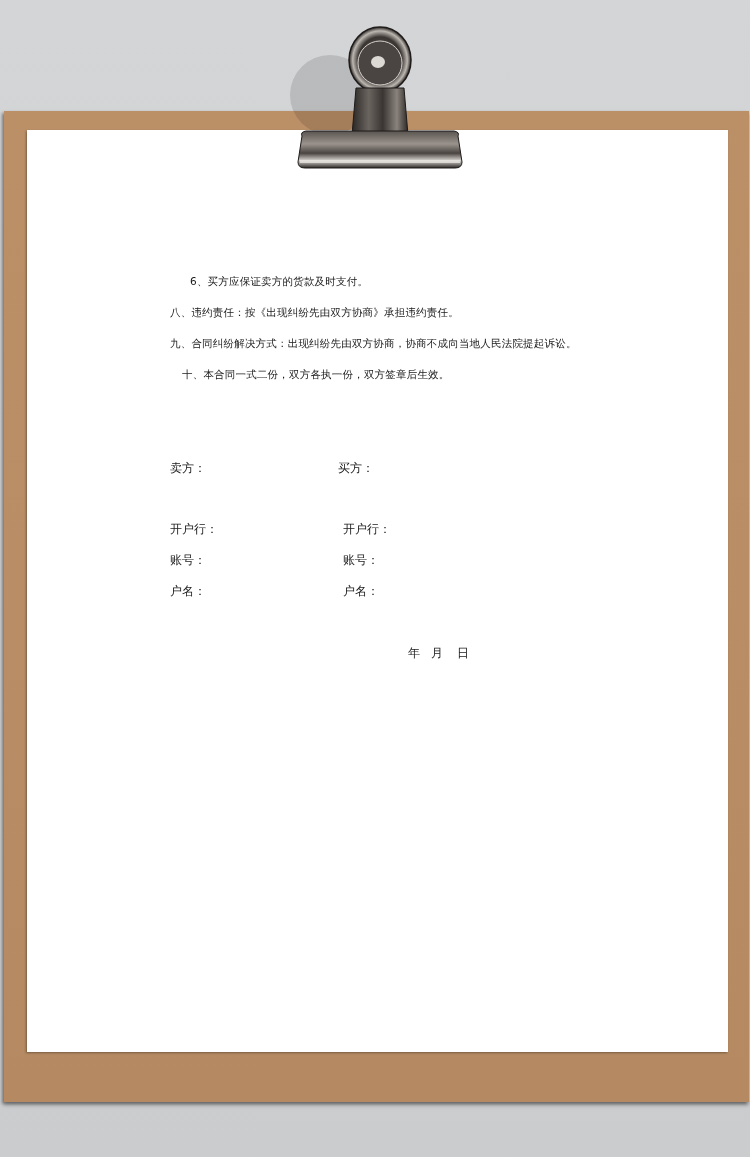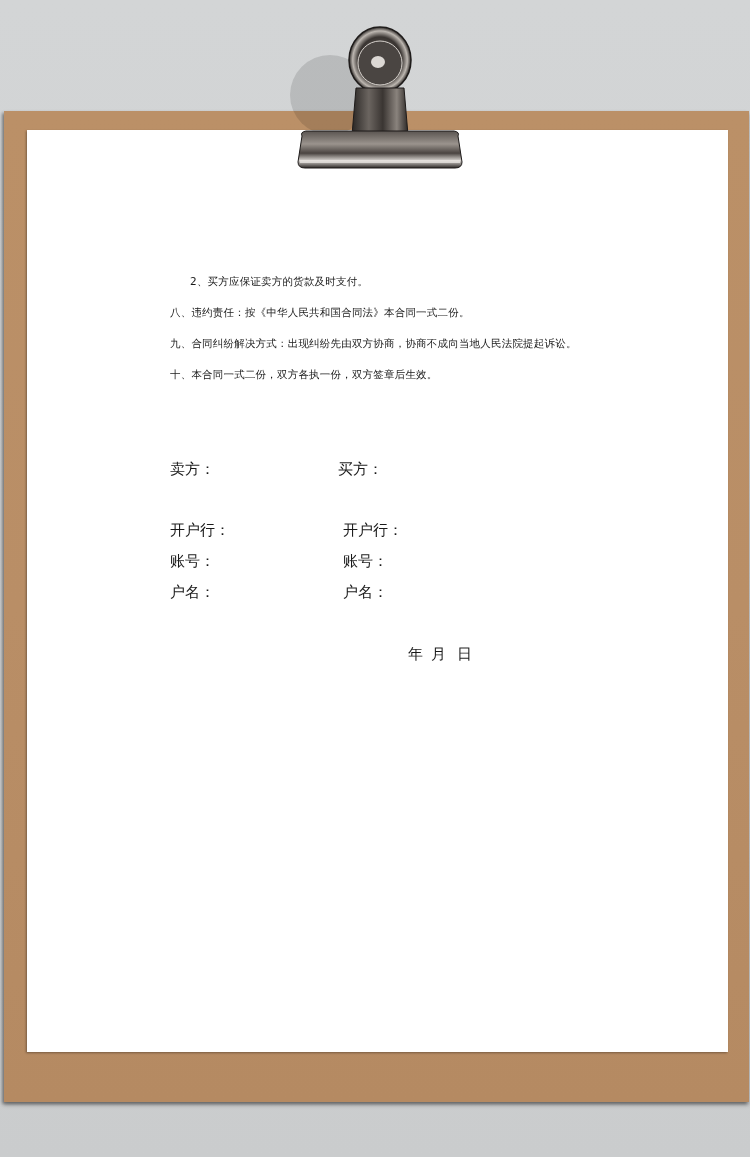--- a/index.html
+++ b/index.html
@@ -16,21 +16,21 @@
     .paper {
       position: absolute; left: 27px; top: 130px; width: 701px; height: 922px;
       background: #ffffff;
       box-shadow: -1px 1px 2px rgba(0,0,0,0.35);
     }
     .clip { position: absolute; left: 0; top: 0; width: 750px; height: 200px; pointer-events: none; }
     .doc-line {
       position: absolute; font-size: 10.5px; color: #1a1a1a; white-space: nowrap; letter-spacing: 0.2px;
     }
     .sig-label {
-      position: absolute; font-size: 15px; color: #1a1a1a; white-space: nowrap; font-family: Liberation Serif, serif;
+      position: absolute; font-size: 12px; color: #1a1a1a; white-space: nowrap; font-family: Liberation Serif, serif;
     }
   </style>
 </head>
 <body>
 
 <div class="board"></div>
 
 <div class="paper"></div>
 
 <svg class="clip" viewBox="0 0 750 200" xmlns="http://www.w3.org/2000/svg">
@@ -63,24 +63,24 @@
   <ellipse cx="380" cy="60" rx="31" ry="33" fill="url(#ring)" stroke="#1e1b1a" stroke-width="1.5"></ellipse>
   <ellipse cx="380" cy="63" rx="22" ry="22" fill="#4a4542" stroke="#d8d3ce" stroke-width="1"></ellipse>
   <ellipse cx="378" cy="62" rx="7" ry="6" fill="#dcd8d4"></ellipse>
 
   <path d="M356 88 L404 88 L408 135 L352 135 Z" fill="url(#metalV)" stroke="#1e1b1a" stroke-width="1"></path>
 
   <path d="M302 136 Q300 132 306 131 L454 131 Q460 132 458 136 L462 162 Q462 168 455 168 L305 168 Q298 168 298 162 Z" fill="url(#metalH)" stroke="#1e1b1a" stroke-width="1"></path>
   <rect x="300" y="160" width="160" height="3" fill="#e6e2de" opacity="0.8"></rect>
 </svg>
 
-<div class="doc-line" style="left:190px; top:275px;">2、买方应保证卖方的货款及时支付。</div>
-<div class="doc-line" style="left:170px; top:306px;">八、违约责任：按《中华人民共和国合同法》本合同一式二份。</div>
+<div class="doc-line" style="left:190px; top:275px;">6、买方应保证卖方的货款及时支付。</div>
+<div class="doc-line" style="left:170px; top:306px;">八、违约责任：按《出现纠纷先由双方协商》承担违约责任。</div>
 <div class="doc-line" style="left:170px; top:337px;text-align:center;">九、合同纠纷解决方式：出现纠纷先由双方协商，协商不成向当地人民法院提起诉讼。</div>
-<div class="doc-line" style="left:170px; top:368px;">十、本合同一式二份，双方各执一份，双方签章后生效。</div>
+<div class="doc-line" style="left:182px; top:368px;">十、本合同一式二份，双方各执一份，双方签章后生效。</div>
 
 <div class="sig-label" style="left:170px; top:460px;">卖方：</div>
 <div class="sig-label" style="left:338px; top:460px;">买方：</div>
 
 <div class="sig-label" style="left:170px; top:521px;">开户行：</div>
 <div class="sig-label" style="left:343px; top:521px;">开户行：</div>
 
 <div class="sig-label" style="left:170px; top:552px;">账号：</div>
 <div class="sig-label" style="left:343px; top:552px;">账号：</div>
 

